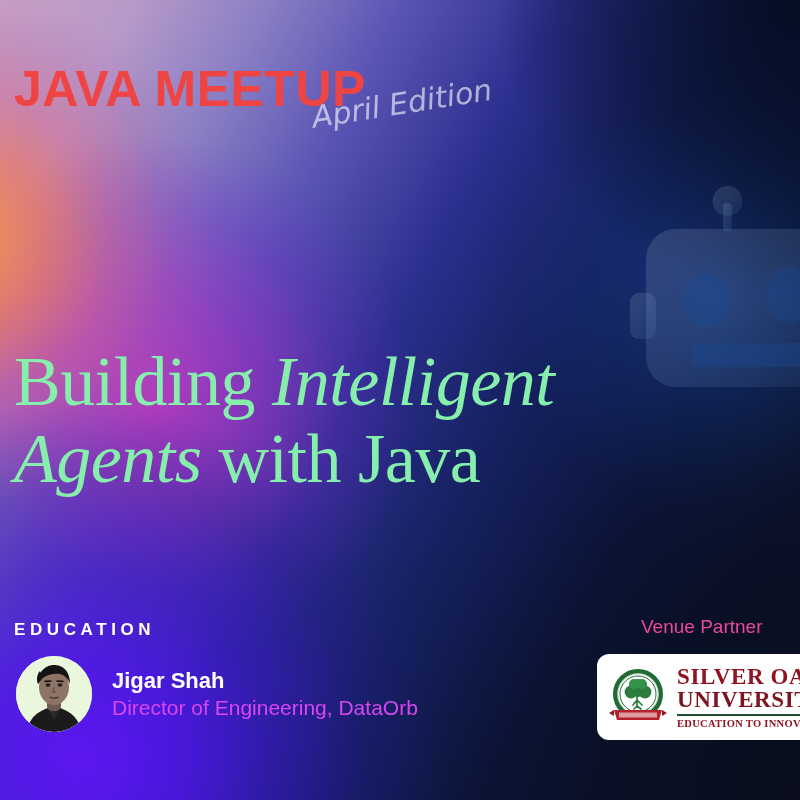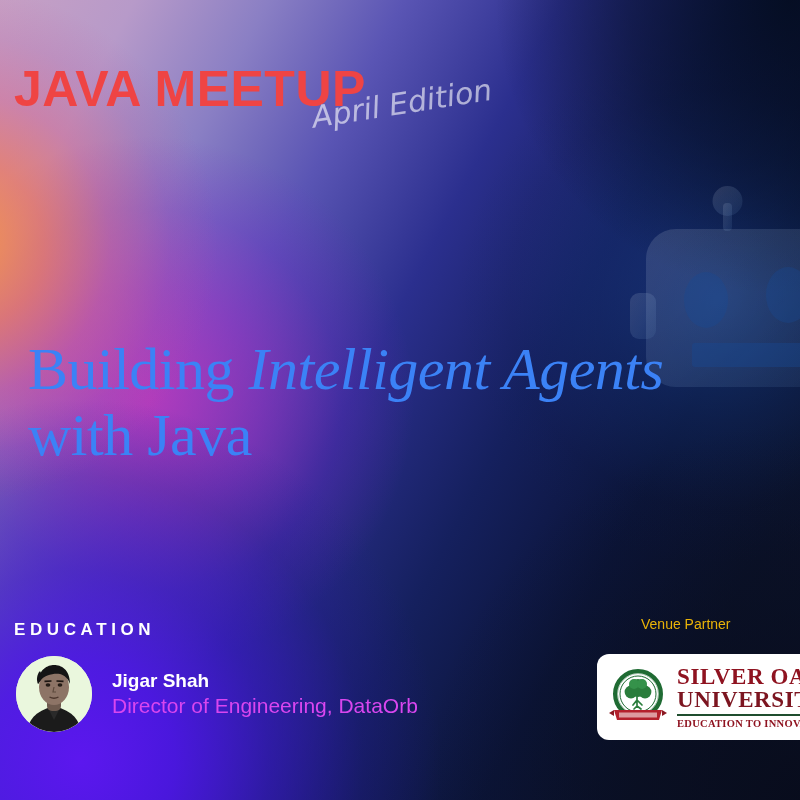--- a/index.html
+++ b/index.html
@@ -115,27 +115,27 @@
     font-family: "DejaVu Sans", sans-serif;
     color: rgba(255,255,255,0.60);
     transform: rotate(-9deg);
     transform-origin: left center;
     white-space: nowrap;
   }
 
   
   .title {
     position: absolute;
-    left: 28px;
+    left: 14px;
     top: 296px;
     width: 740px;
     font-family: "Liberation Serif", "DejaVu Serif", serif;
-    font-size: 60px;
+    font-size: 70px;
     line-height: 1.10;
-    color: #3b82f6;
+    color: #86efac;
     font-weight: 400;
     letter-spacing: -0.5px;
   }
   .title .ital {
     font-style: italic;
   }
 
   
   .speakers-label {
     position: absolute;
@@ -162,42 +162,42 @@
     background: #e9f7df;
     flex: 0 0 auto;
     position: relative;
   }
   .speaker-text {
     display: flex;
     flex-direction: column;
     justify-content: center;
   }
   .speaker-name {
-    font-size: 19px;
+    font-size: 22px;
     font-weight: 700;
     color: #ffffff;
     line-height: 1.25;
     white-space: nowrap;
   }
   .speaker-role {
     font-size: 21px;
     font-weight: 400;
     color: #d946ef;
     line-height: 1.25;
     white-space: nowrap;
   }
 
   
   .venue-label {
     position: absolute;
     left: 641px;
     top: 616px;
-    font-size: 14px;
+    font-size: 19px;
     font-weight: 400;
-    color: #eab308;
+    color: #ec4899;
     white-space: nowrap;
   }
   .venue-card {
     position: absolute;
     left: 597px;
     top: 654px;
     width: 230px;
     height: 86px;
     background: #ffffff;
     border-radius: 12px;

